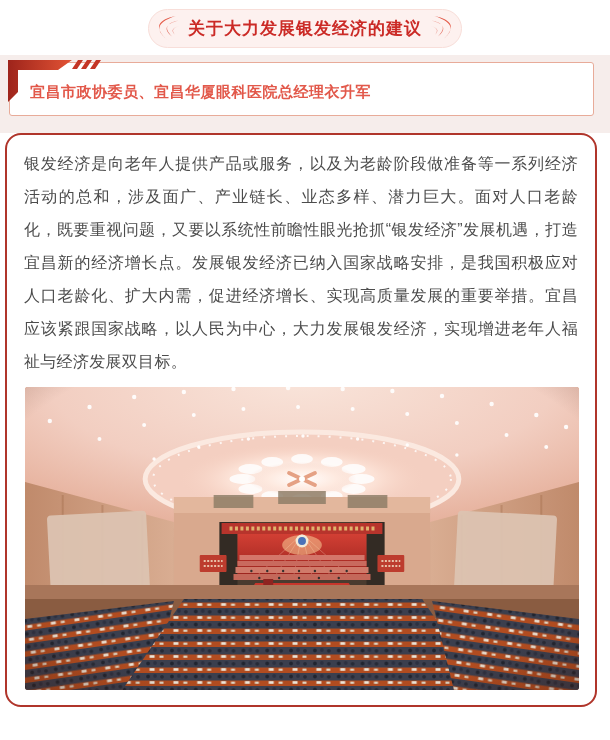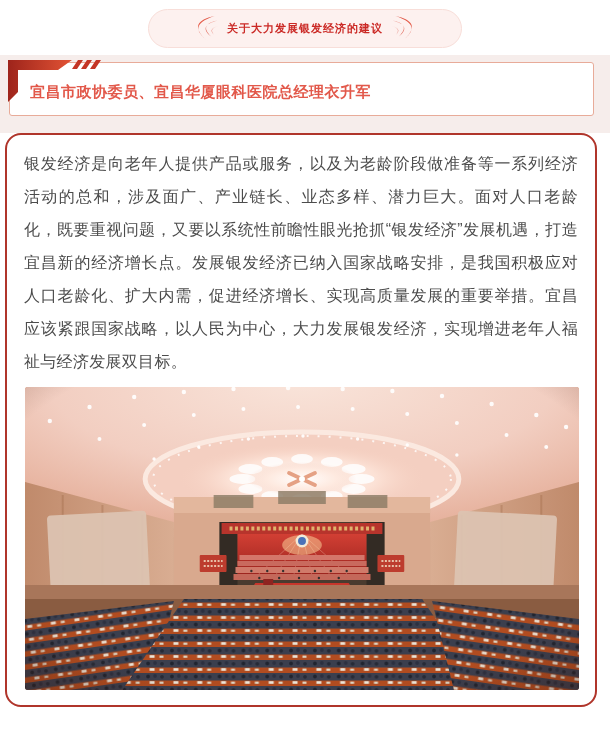--- a/index.html
+++ b/index.html
@@ -10,21 +10,21 @@
   }
   
   .top-band{position:absolute;top:0;left:0;right:0;height:55px;background:#ffffff;}
   .title-pill{
     position:absolute;left:50%;transform:translateX(-50%);top:9px;
     width:314px;height:39px;background:#fdf1ef;border:1px solid #f8ded9;
     border-radius:20px;display:flex;align-items:center;justify-content:center;
     gap:7px;box-sizing:border-box;
   }
   .title-pill h1{
-    margin:0;font-size:11px;font-weight:bold;color:#cb2a26;
+    margin:0;font-size:17px;font-weight:bold;color:#cb2a26;
     letter-spacing:1px;white-space:nowrap;
   }
   .ribbon{width:32px;height:27px;flex:none;}
   
   .pink-band{position:absolute;top:55px;left:0;right:0;height:78px;background:#f6edeb;}
   .subtitle-box{
     position:absolute;left:9px;right:16px;top:7px;height:52px;
     background:#ffffff;border:1px solid #e8ab99;border-radius:3px;
   }
   .corner-deco{position:absolute;top:-5px;left:-2px;width:110px;height:46px;}

